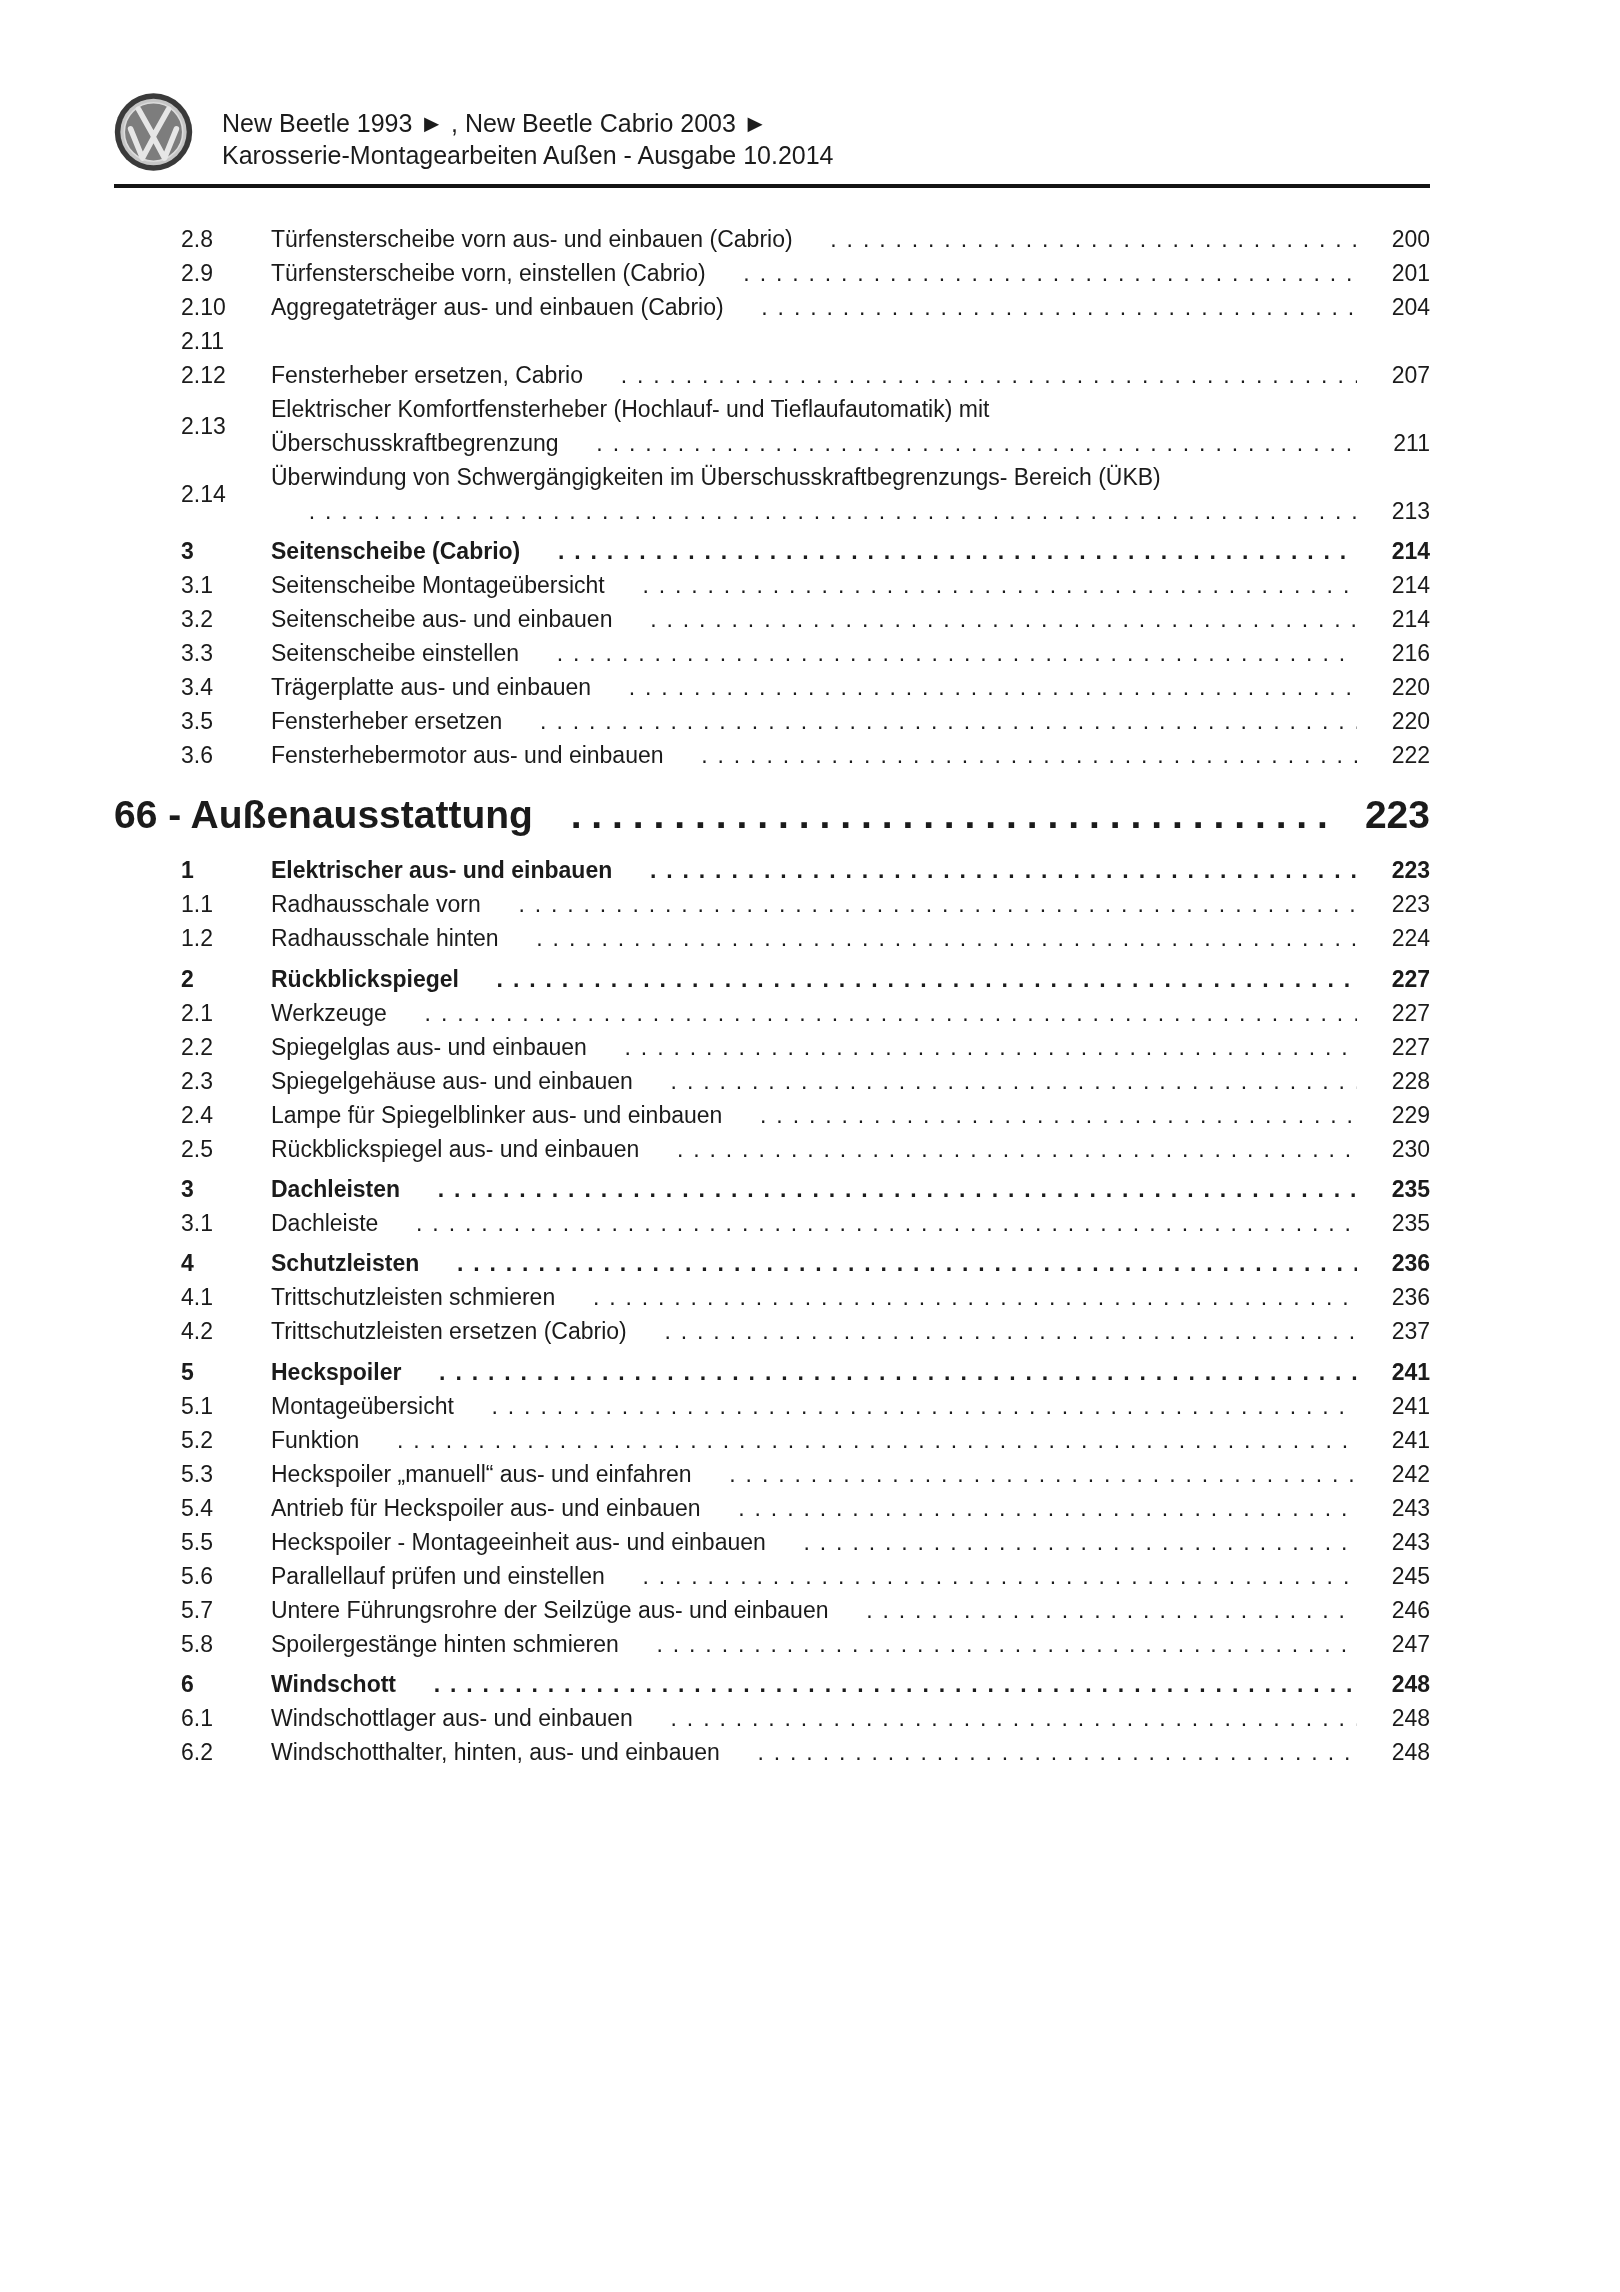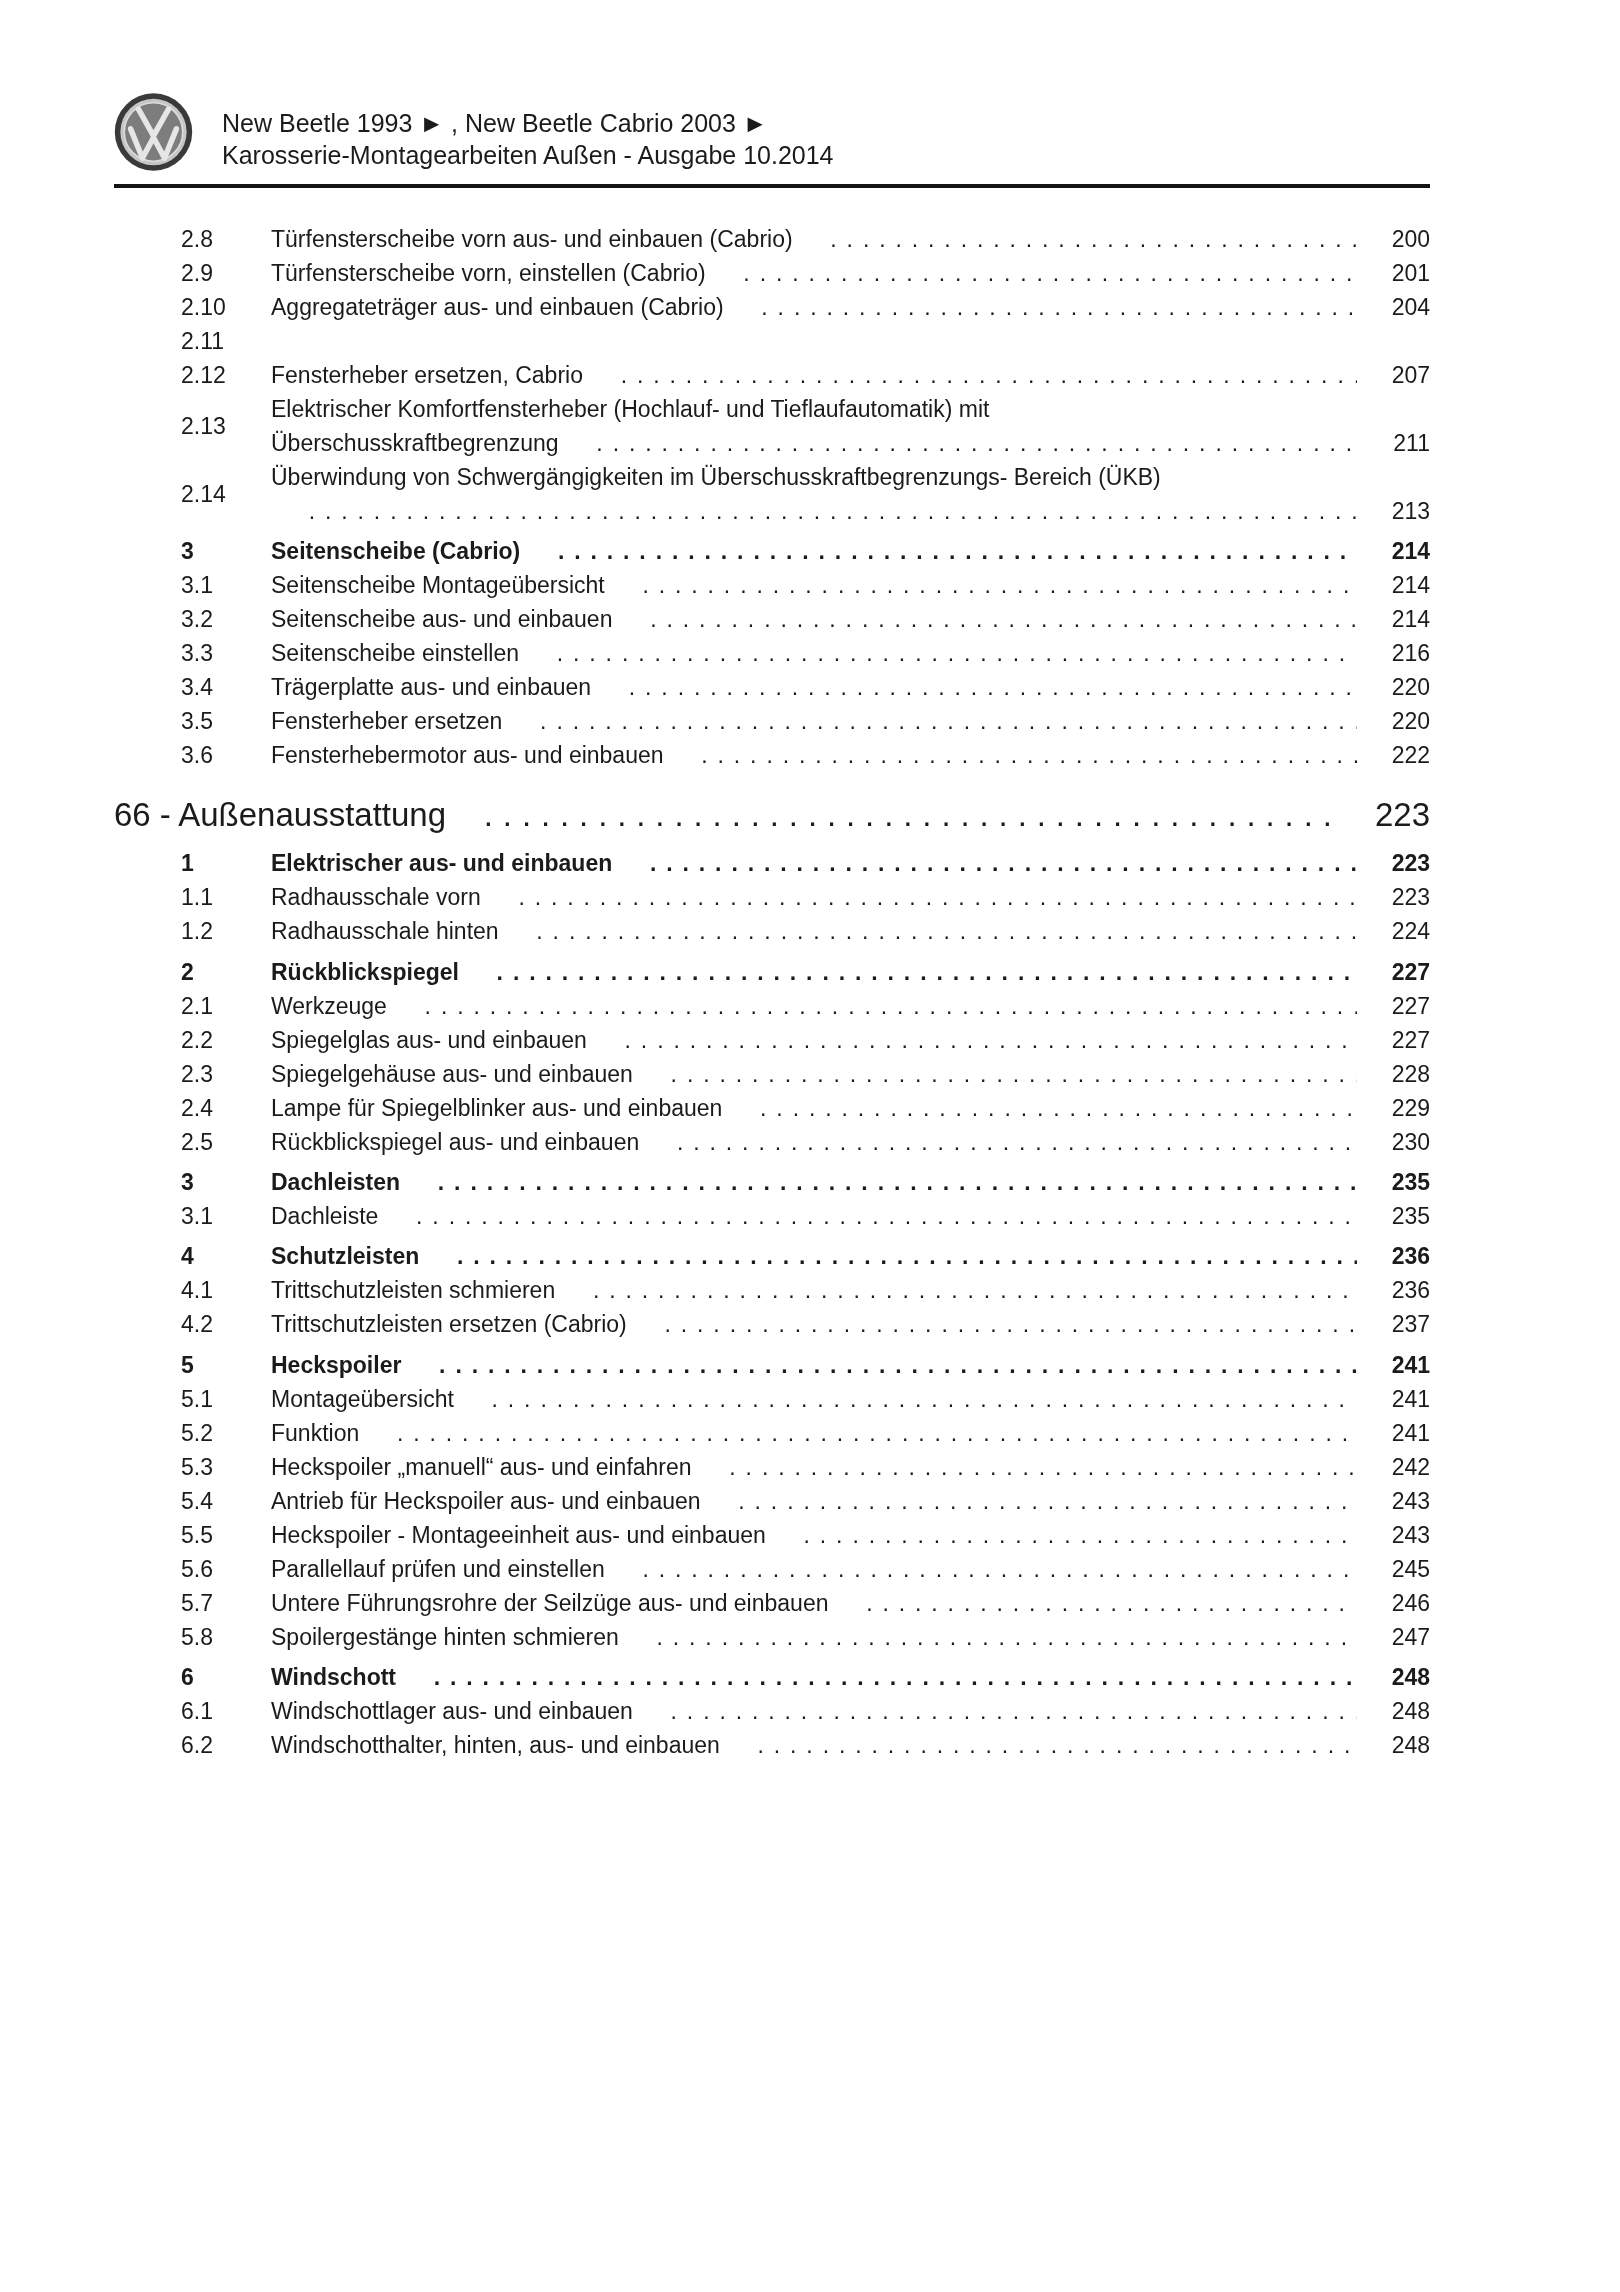--- a/index.html
+++ b/index.html
@@ -28,22 +28,22 @@
   .line { display: flex; align-items: baseline; gap: 27px; }
   .title { white-space: nowrap; }
   .dots { flex: 1; overflow: hidden; white-space: nowrap; margin: 0 7.2px 0 10.7px; }
   .dots::after {
     content: "..............................................................................................................";
     letter-spacing: 9.9px;
   }
   .page-num { flex: none; }
   .section { font-weight: bold; margin-top: 6.3px; }
   .chapter {
-    font-weight: normal; font-size: 33px; line-height: 39px;
-    padding-left: 0; margin-top: 23px; margin-bottom: 12px;
+    font-weight: bold; font-size: 39px; line-height: 39px;
+    padding-left: 0; margin-top: 23px; margin-bottom: 19px;
   }
   
   .footer { position: absolute; left: 114px; top: 2151px; width: 1317px; }
   .footer-rule { height: 4.5px; background: #141414; }
   .footer-line { display: flex; align-items: baseline; gap: 16px; margin-top: 12.5px; }
   .folio { font-size: 41px; line-height: 45px; }
   .footer-label { font-size: 24px; }
 </style>
 </head>
 <body>

